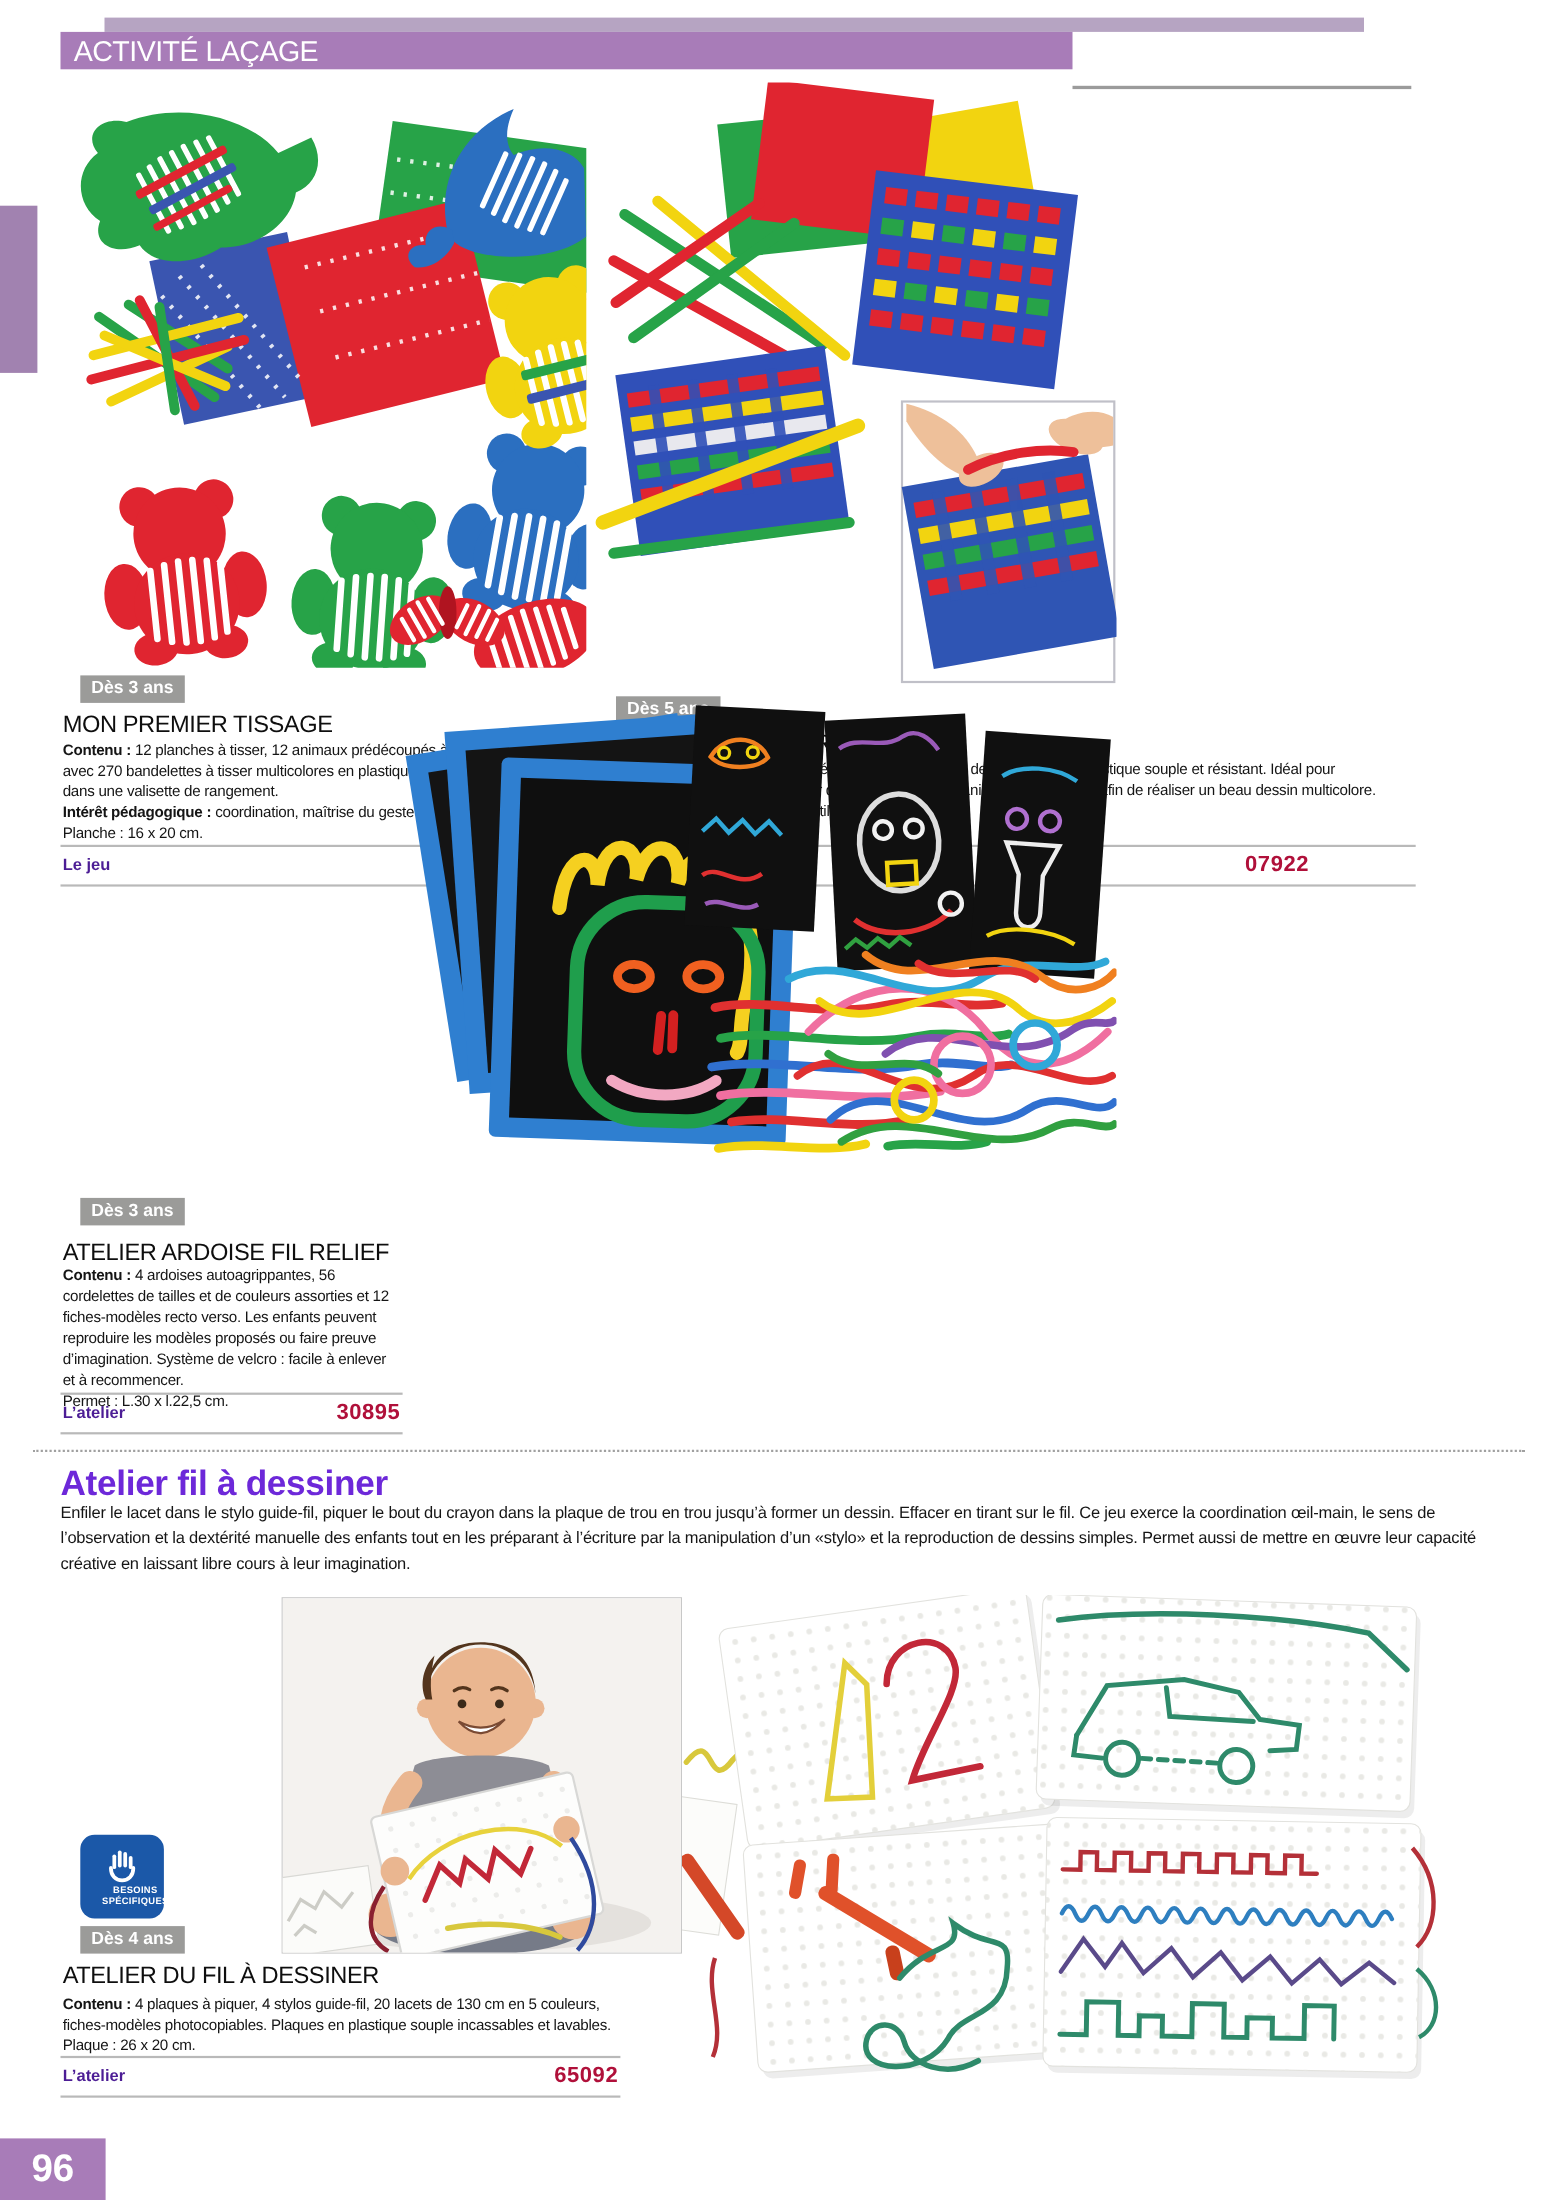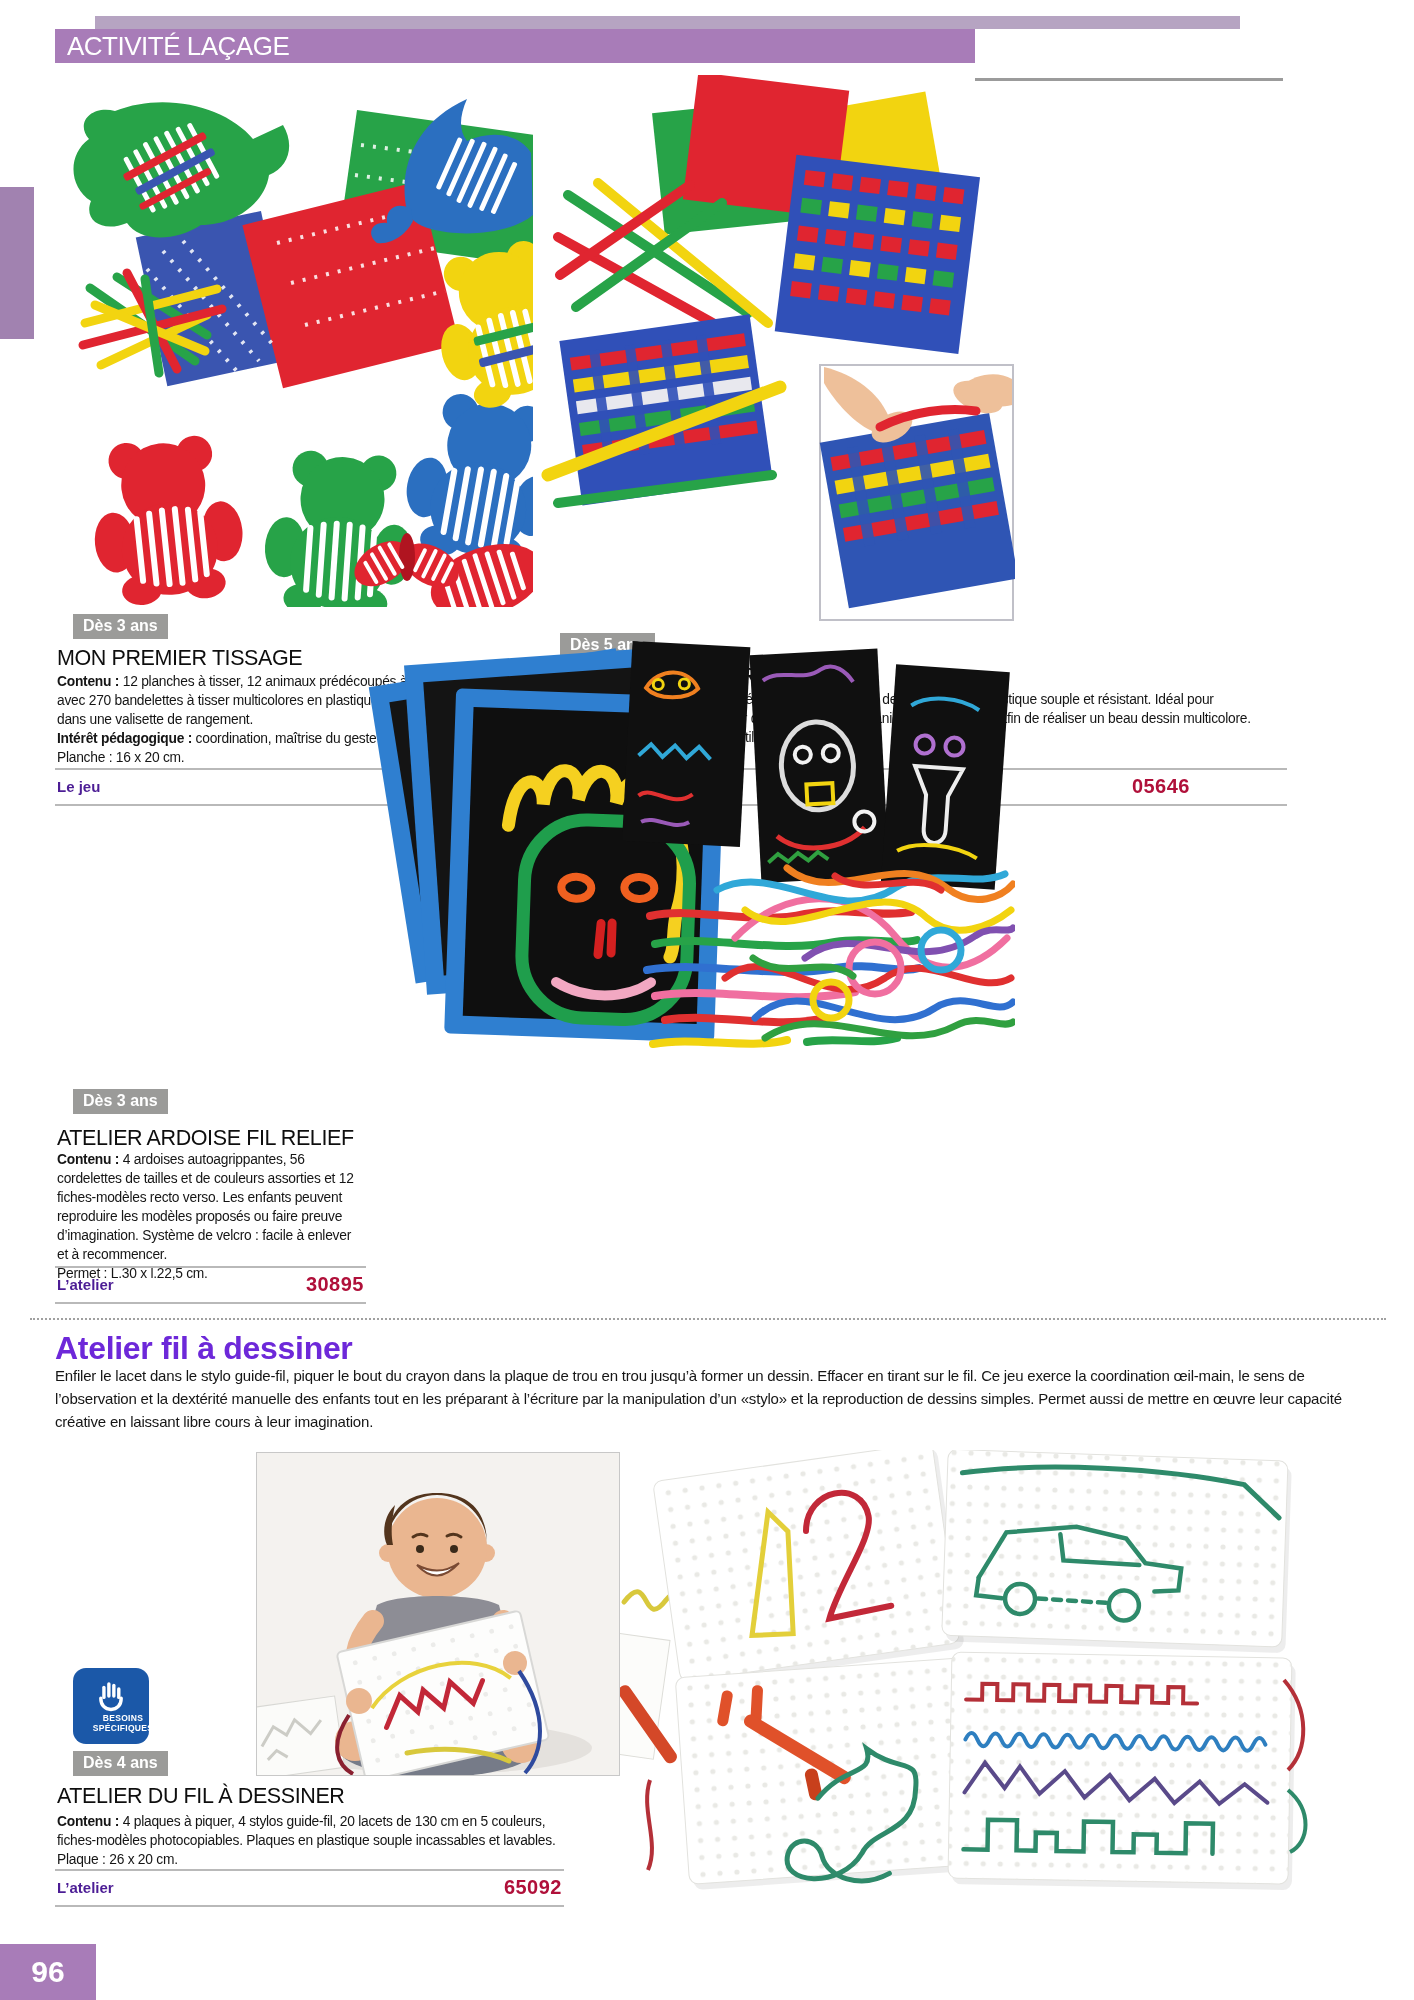--- a/index.html
+++ b/index.html
@@ -20,21 +20,21 @@
   .prow{border-top:2px solid #b9b9b9;border-bottom:2px solid #b9b9b9;display:flex;
         justify-content:space-between;align-items:center;padding:5px 2px 6px;}
   .unit{font-weight:bold;font-size:15px;color:#4c1d95;}
   .code{font-weight:bold;font-size:20px;color:#b0103a;letter-spacing:0.5px;}
   .dotted{left:30px;top:1318px;width:1356px;border-top:2px dotted #a0a0a0;height:0;}
   .sechead{left:55px;top:1330px;font-size:32px;font-weight:bold;color:#6d28d9;letter-spacing:-0.3px;text-align:right;}
   .secpara{left:55px;top:1364px;width:1312px;font-size:15px;line-height:23px;
            letter-spacing:-0.2px;color:#151515;}
   .photo{border:1px solid #c8c8c8;background:#fff;}
   .pagenum{left:0;top:1944px;width:96px;height:56px;background:#a87cb8;display:flex;
-           align-items:center;justify-content:center;color:#fff;font-size:30px;font-weight:bold;}
+           align-items:center;justify-content:center;color:#fff;font-size:35px;font-weight:bold;}
   .specialbadge{left:73px;top:1668px;width:76px;height:76px;background:#1b58a8;border-radius:13px;
                 display:flex;flex-direction:column;align-items:center;justify-content:center;color:#fff;}
   .specialbadge .txt{font-size:8.5px;font-weight:bold;letter-spacing:0.3px;line-height:10px;text-align:center;margin-left:24px;}
   svg{display:block;}
 </style>
 </head>
 <body>
 
 <div class="page">
 
@@ -274,21 +274,21 @@
   </div>
 
   <div class="abs badge" style="left:560px;top:633px">Dès 5 ans</div>
   <div class="abs ptitle" style="left:543px;top:664px">PLANCHES À TISSER</div>
   <div class="abs pdesc" style="left:543px;top:690px;width:740px">
     <div><b>Contenu :</b><span> 4 planches à tisser carrées, 32 lanières 30 cm de 5 couleurs en plastique souple et résistant. Idéal pour l’apprentissage du tissage : insérer dans sa planche les lanières de son choix afin de réaliser un beau dessin multicolore. Lavable à l’eau savonneuse et réutilisable.</span></div>
     <div>Planche : 30 x 30 cm.</div>
   </div>
   <div class="abs prow" style="left:543px;top:768px;width:740px">
     <span class="unit">Le jeu</span>
-    <span class="code" style="padding-right:95px">05646</span>
+    <span class="code" style="padding-right:95px">07922</span>
   </div>
 
   <svg class="abs" style="left:355px;top:638px" width="660" height="422" viewBox="0 0 660 422">
 
     <g>
       <g transform="rotate(-9 160 180)">
         <rect x="36" y="28" width="250" height="300" fill="#2f7fd0"></rect>
         <rect x="54" y="46" width="214" height="264" fill="#141414"></rect>
       </g>
       <g transform="rotate(-4 190 180)">

